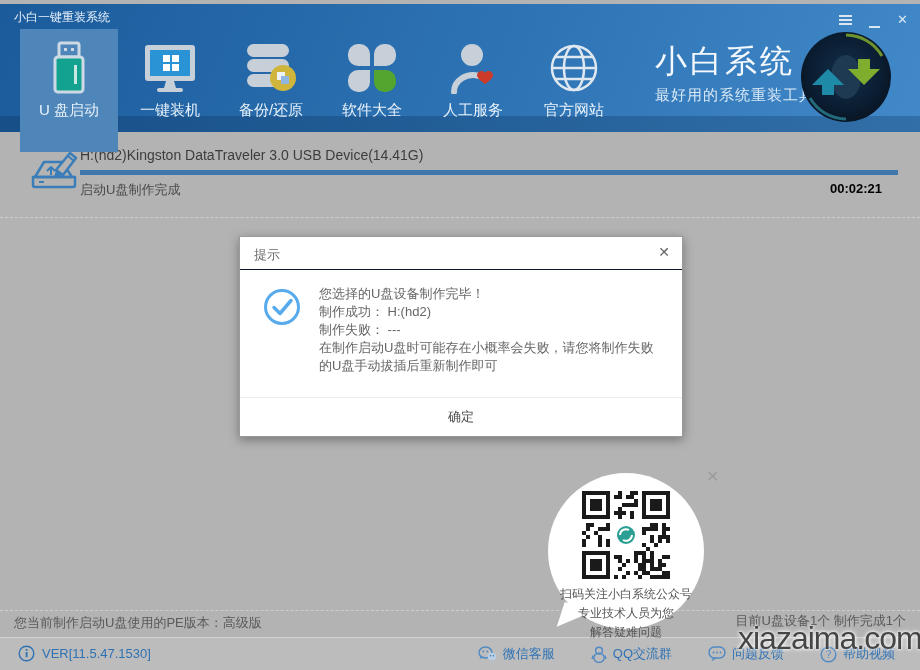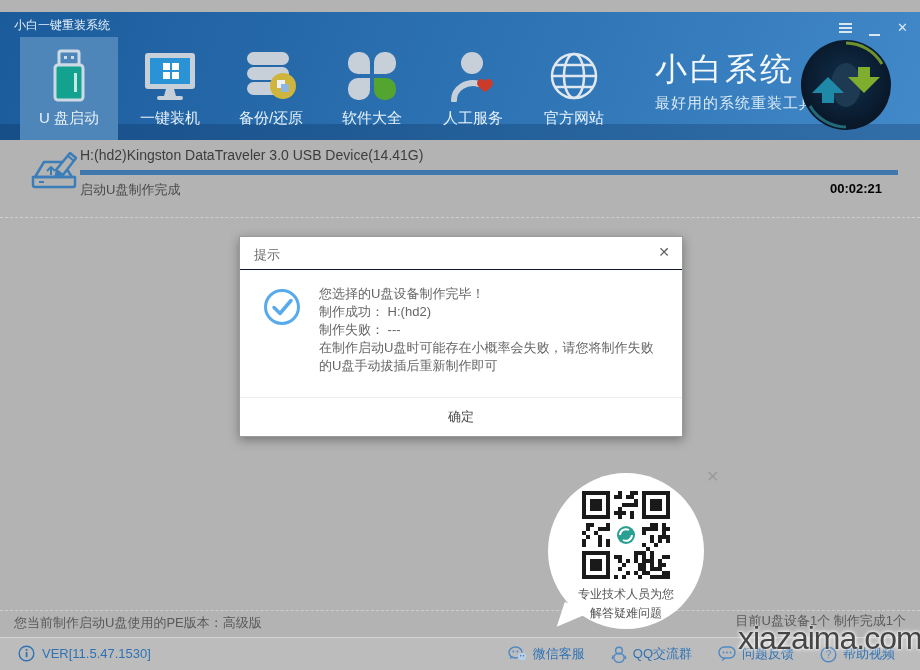--- a/index.html
+++ b/index.html
@@ -1,31 +1,31 @@
 <!DOCTYPE html>
 <html><head>
 <meta charset="utf-8">
 <style>
   html,body{margin:0;padding:0;}
   body{font-family:"Liberation Sans","DejaVu Sans",sans-serif;background:#888;}
   .app{position:relative;width:920px;height:670px;background:#b3b3b3;overflow:hidden;
        font-family:"Liberation Sans","DejaVu Sans",sans-serif;}
 
   
-  .header{position:absolute;left:0;top:12px;width:920px;height:128px;
+  .header{position:absolute;left:0;top:4px;width:920px;height:128px;
           background:linear-gradient(110deg,#1b5b9c 0%,#2e74b4 55%,#4289ca 100%);}
   .nav-strip{position:absolute;left:0;right:0;bottom:0;height:16px;background:rgba(9,42,82,0.28);}
   .win-title{position:absolute;left:14px;top:5px;font-size:12px;color:#e9f2fb;}
   .win-controls{position:absolute;top:8px;right:12px;display:flex;gap:17px;align-items:center;height:16px;}
   .menu-bars{display:inline-flex;flex-direction:column;gap:2px;cursor:pointer;}
   .menu-bars i{display:block;width:13px;height:2px;background:#d9e7f3;}
   .min-bar{display:inline-block;width:11px;height:13px;border-bottom:2px solid #d9e7f3;cursor:pointer;}
   .close-x{font-size:13px;color:#d9e7f3;cursor:pointer;line-height:16px;}
 
-  .nav-item{position:absolute;top:25px;height:103px;width:98px;text-align:center;cursor:pointer;z-index:2;}
+  .nav-item{position:absolute;top:25px;height:123px;width:98px;text-align:center;cursor:pointer;z-index:2;}
   .nav-item.active{background:#4e86ba;}
   .nav-ico{margin-top:12px;height:54px;display:flex;align-items:center;justify-content:center;}
   .nav-label{margin-top:6px;font-size:15px;color:#e8f1fa;}
 
   .brand{position:absolute;left:655px;top:40px;z-index:2;}
   .brand-name{font-size:32px;color:#f4f9fd;letter-spacing:3px;line-height:34px;}
   .brand-tagline{margin-top:8px;font-size:15px;color:#d9e9f6;letter-spacing:1px;}
   .brand-logo{position:absolute;left:798px;top:25px;width:96px;height:96px;z-index:2;}
 
   
@@ -56,21 +56,21 @@
            border-top:26px solid #fff;border-right:30px solid transparent;transform:rotate(18deg);}
   .qr-svg{position:absolute;left:34px;top:18px;}
   .qr-text{position:absolute;left:-12px;right:-12px;top:112px;text-align:center;font-size:12px;line-height:19px;color:#555;}
   .qr-close{position:absolute;left:706px;top:467px;font-size:16px;color:#9b9b9b;cursor:pointer;z-index:5;}
 
   
   .st-left{position:absolute;left:14px;top:614px;font-size:13px;color:#5a5a5a;}
   .st-right{position:absolute;right:14px;top:612px;font-size:13px;color:#5a5a5a;}
   .footer{position:absolute;left:0;right:0;bottom:0;height:32px;background:#bcbcbc;border-top:1px solid #d4d4d4;}
   .ver{position:absolute;left:18px;top:7px;display:flex;gap:7px;align-items:center;font-size:13px;color:#2f72b4;cursor:pointer;}
-  .links{position:absolute;right:25px;top:7px;display:flex;gap:26px;}
+  .links{position:absolute;right:25px;top:7px;display:flex;gap:36px;}
   .flink{display:flex;gap:6px;align-items:center;font-size:13px;color:#2f72b4;cursor:pointer;white-space:nowrap;}
   .watermark{position:absolute;left:738px;top:620px;font-size:32px;letter-spacing:-1px;color:rgba(45,45,45,0.88);
              text-shadow:0 0 3px #fff,0 0 5px #fff;z-index:6;}
 </style>
 </head>
 <body>
 
 <div class="app">
 
   <div class="header">
@@ -260,20 +260,21 @@
             <rect x="68" y="8" width="12" height="12"></rect>
             <rect x="8" y="68" width="12" height="12"></rect>
         </g>
         <path class="modules" fill="#1a1a1a" d="M36,0h4v4h-4zM48,0h4v4h-4zM52,0h4v4h-4zM32,4h4v4h-4zM36,4h4v4h-4zM44,4h4v4h-4zM48,4h4v4h-4zM52,8h4v4h-4zM40,12h4v4h-4zM44,12h4v4h-4zM48,12h4v4h-4zM52,12h4v4h-4zM36,16h4v4h-4zM32,20h4v4h-4zM36,20h4v4h-4zM40,20h4v4h-4zM48,20h4v4h-4zM36,24h4v4h-4zM48,24h4v4h-4zM4,32h4v4h-4zM8,32h4v4h-4zM24,32h4v4h-4zM68,32h4v4h-4zM72,32h4v4h-4zM80,32h4v4h-4zM4,36h4v4h-4zM16,36h4v4h-4zM20,36h4v4h-4zM24,36h4v4h-4zM60,36h4v4h-4zM64,36h4v4h-4zM68,36h4v4h-4zM72,36h4v4h-4zM80,36h4v4h-4zM84,36h4v4h-4zM0,40h4v4h-4zM12,40h4v4h-4zM60,40h4v4h-4zM80,40h4v4h-4zM4,44h4v4h-4zM16,44h4v4h-4zM68,44h4v4h-4zM76,44h4v4h-4zM80,44h4v4h-4zM84,44h4v4h-4zM0,48h4v4h-4zM16,48h4v4h-4zM24,48h4v4h-4zM68,48h4v4h-4zM76,48h4v4h-4zM84,48h4v4h-4zM0,52h4v4h-4zM16,52h4v4h-4zM24,52h4v4h-4zM60,52h4v4h-4zM72,52h4v4h-4zM64,56h4v4h-4zM52,60h4v4h-4zM56,60h4v4h-4zM60,60h4v4h-4zM68,60h4v4h-4zM32,64h4v4h-4zM36,64h4v4h-4zM52,64h4v4h-4zM60,64h4v4h-4zM68,64h4v4h-4zM80,64h4v4h-4zM84,64h4v4h-4zM36,68h4v4h-4zM44,68h4v4h-4zM52,68h4v4h-4zM60,68h4v4h-4zM64,68h4v4h-4zM68,68h4v4h-4zM76,68h4v4h-4zM40,72h4v4h-4zM56,72h4v4h-4zM60,72h4v4h-4zM68,72h4v4h-4zM76,72h4v4h-4zM80,72h4v4h-4zM36,76h4v4h-4zM56,76h4v4h-4zM60,76h4v4h-4zM68,76h4v4h-4zM72,76h4v4h-4zM76,76h4v4h-4zM44,80h4v4h-4zM52,80h4v4h-4zM60,80h4v4h-4zM64,80h4v4h-4zM80,80h4v4h-4zM84,80h4v4h-4zM32,84h4v4h-4zM40,84h4v4h-4zM56,84h4v4h-4zM68,84h4v4h-4zM72,84h4v4h-4zM76,84h4v4h-4zM80,84h4v4h-4zM84,84h4v4h-4z"></path>
         <circle cx="44" cy="44" r="12" fill="#fff"></circle>
         <circle cx="44" cy="44" r="9" fill="#2b9f93"></circle>
         <path d="M38,44 a6,6 0 0 1 9,-5 M50,44 a6,6 0 0 1 -9,5" fill="none" stroke="#fff" stroke-width="2"></path>
       </svg>
     </div>
     <div class="qr-text">
+      <div>扫码关注小白系统公众号</div>
       <div>专业技术人员为您</div>
       <div>解答疑难问题</div>
     </div>
   </div>
   <div class="qr-close">✕</div>
 
   <div class="st-left">您当前制作启动U盘使用的PE版本：高级版</div>
   <div class="st-right">目前U盘设备1个 制作完成1个</div>
 
   <div class="footer">

